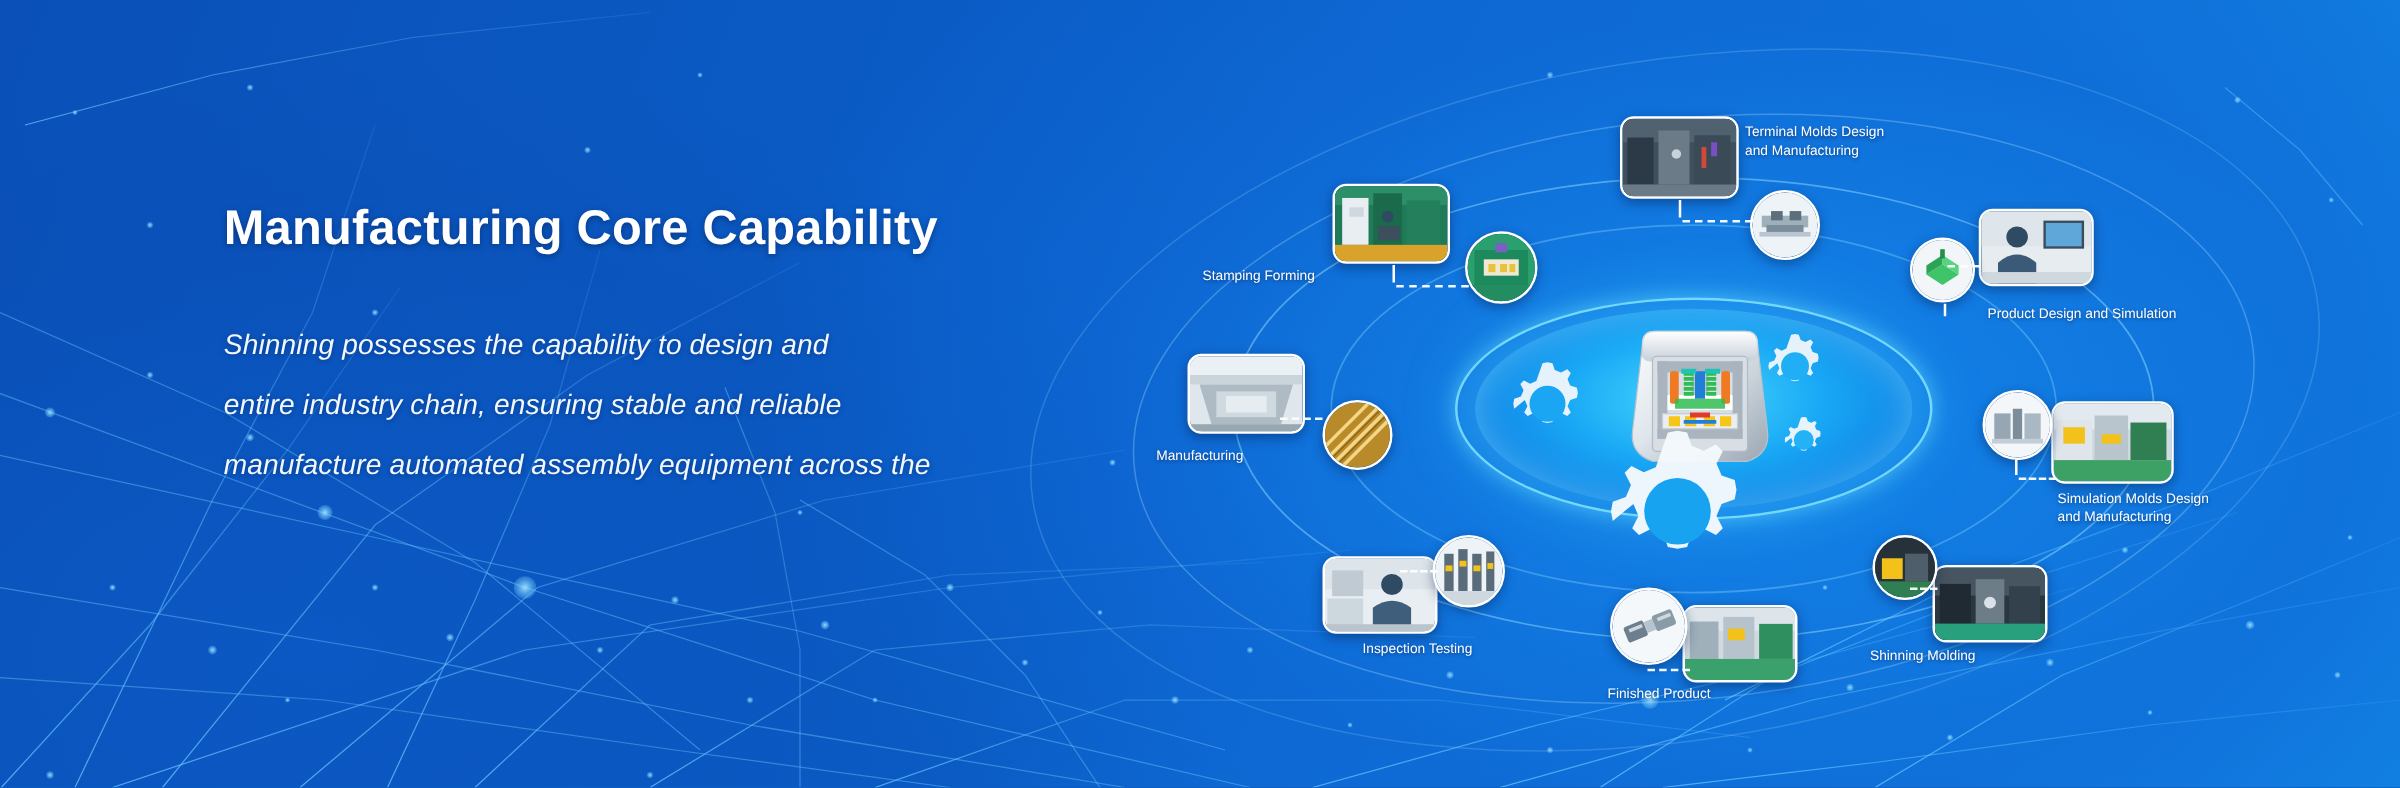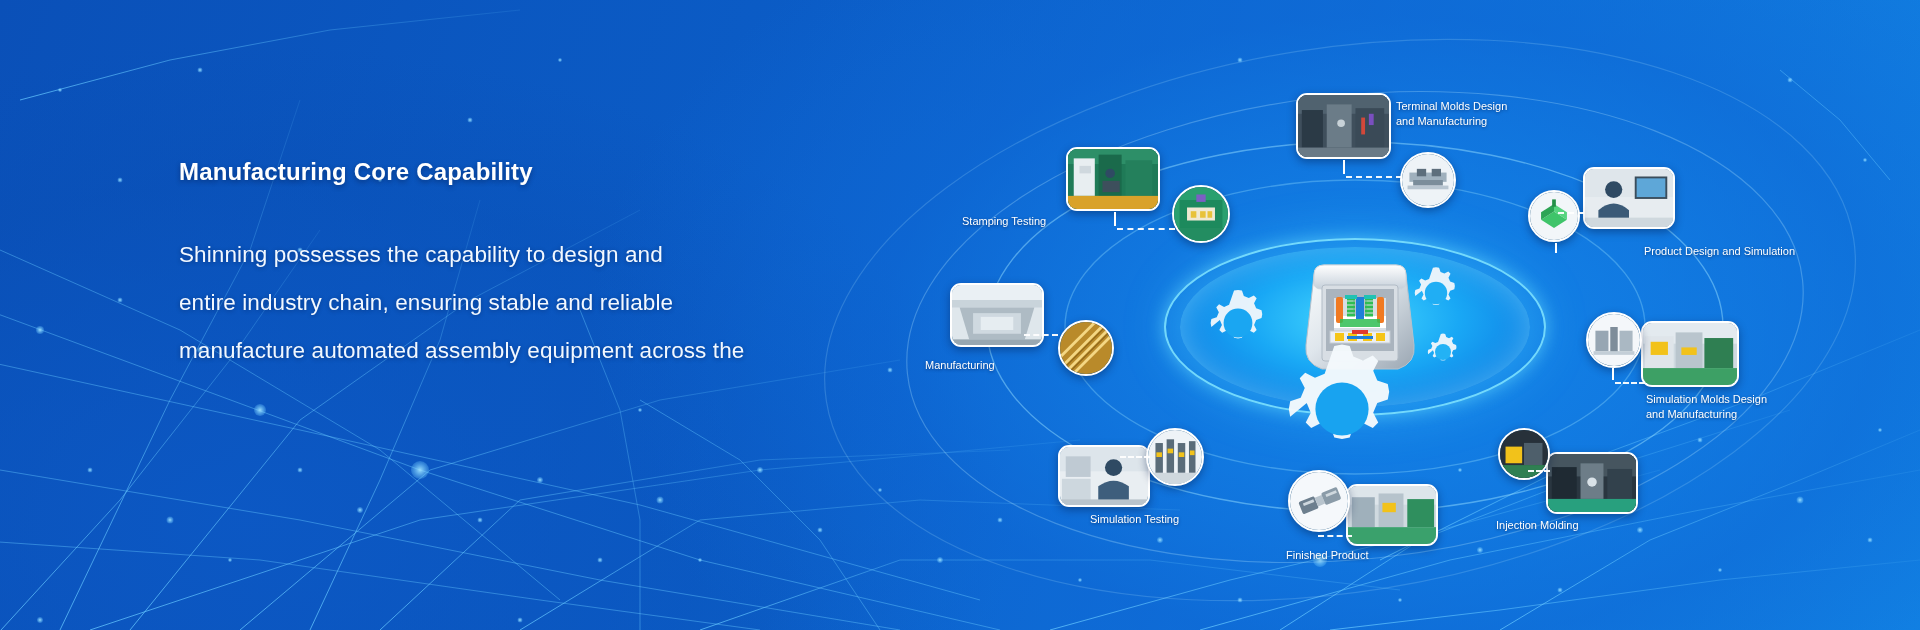--- a/index.html
+++ b/index.html
@@ -18,28 +18,29 @@
       radial-gradient(ellipse 900px 560px at 250px 520px, rgba(12,88,196,.9) 0%, rgba(9,78,180,.35) 60%, rgba(10,92,196,0) 85%),
       linear-gradient(110deg,#0a50b8 0%,#0b5cc6 38%,#0f6ed6 66%,#1283e4 100%);
   }
   
   .netlayer { position:absolute; inset:0; }
   .netlayer svg { display:block; }
 
   
   #copy { position:absolute; left:179px; top:155px; width:700px; }
   .headline {
-    font-size:24px; font-weight:bold; color:#ffffff; line-height:1.42;
+    font-size:39px; font-weight:bold; color:#ffffff; line-height:1.42;
     letter-spacing:.2px; text-shadow:0 2px 5px rgba(0,20,60,.45);
     white-space:nowrap;
   }
   .paragraph {
     margin-top:42px; font-size:22.5px; color:#f2f8ff; line-height:2.13;
     letter-spacing:.1px; text-shadow:0 1px 4px rgba(0,20,60,.4);
     max-width:680px;
+    font-style:italic;
   }
   .paragraph span { display:block; white-space:nowrap; }
   #orbits { position:absolute; inset:0; }
 
   
   #hub {
     position:absolute; left:1180px; top:247px; width:350px; height:160px;
   }
   .hub-ellipse {
     position:absolute; inset:0; border-radius:50%;
@@ -335,21 +336,21 @@
         <svg viewBox="0 0 52 52">
             <rect width="52" height="52" fill="#f2f6f9"></rect>
             <path d="M12 30 l14-9 14 9 -14 9z" fill="#3fc46a"></path>
             <path d="M12 30 v-8 l14-9 v8z" fill="#2da455"></path>
             <path d="M40 30 v-8 l-14-9 v8z" fill="#57d47f"></path>
             <rect x="24" y="8" width="4" height="8" fill="#239048"></rect>
           </svg>
       </div>
       <div class="tick" style="left:1555px; top:243px; height:10px;"></div>
       <div class="dash" style="left:1558px; top:212px; width:26px;"></div>
-      <div class="caption" style="left:1644px; top:244px;">
+      <div class="caption" style="left:1590px; top:244px;">
         <span>Product Design and Simulation</span>
       </div>
     </div>
 
     <div class="node">
       <div class="thumb" style="left:1641px; top:321px; width:98px; height:66px;">
         <svg viewBox="0 0 98 66" preserveAspectRatio="none">
             <rect width="98" height="66" fill="#cfd9e0"></rect>
             <rect x="0" y="0" width="98" height="22" fill="#e3eaef"></rect>
             <rect x="2" y="14" width="30" height="34" fill="#dfe5ea"></rect>
@@ -392,21 +393,21 @@
       <div class="thumb round" style="left:1498px; top:428px; width:52px; height:52px;">
         <svg viewBox="0 0 52 52">
             <rect width="52" height="52" fill="#27313a"></rect>
             <rect x="6" y="18" width="18" height="18" fill="#f2c21a"></rect>
             <rect x="26" y="14" width="20" height="24" fill="#4e5f6b"></rect>
             <rect x="0" y="38" width="52" height="14" fill="#2f7f52"></rect>
           </svg>
       </div>
       <div class="dash" style="left:1528px; top:470px; width:22px;"></div>
       <div class="caption" style="left:1496px; top:518px;">
-        <span>Injection Molding</span>
+        <span>Shinning Molding</span>
       </div>
     </div>
 
     <div class="node">
       <div class="thumb" style="left:1346px; top:484px; width:92px; height:62px;">
         <svg viewBox="0 0 92 62" preserveAspectRatio="none">
             <rect width="92" height="62" fill="#cfd9df"></rect>
             <rect x="0" y="0" width="92" height="20" fill="#dde5ea"></rect>
             <rect x="4" y="12" width="24" height="32" fill="#9fb0bb"></rect>
             <rect x="32" y="8" width="26" height="36" fill="#b6c3cc"></rect>
@@ -458,21 +459,21 @@
               <rect x="9" y="24" width="6" height="5"></rect>
               <rect x="21" y="20" width="6" height="5"></rect>
               <rect x="33" y="24" width="6" height="5"></rect>
               <rect x="45" y="22" width="5" height="5"></rect>
             </g>
             <rect x="0" y="46" width="58" height="12" fill="#cfd8de"></rect>
           </svg>
       </div>
       <div class="dash" style="left:1120px; top:456px; width:30px;"></div>
       <div class="caption" style="left:1090px; top:512px;">
-        <span>Simulation Testing</span>
+        <span>Inspection Testing</span>
       </div>
     </div>
 
     <div class="node">
       <div class="thumb" style="left:950px; top:283px; width:94px; height:64px;">
         <svg viewBox="0 0 94 64" preserveAspectRatio="none">
             <rect width="94" height="64" fill="#dfe7ec"></rect>
             <rect x="0" y="0" width="94" height="18" fill="#eaf0f4"></rect>
             <rect x="0" y="16" width="94" height="8" fill="#c9d4db"></rect>
             <path d="M8 24 h78 l-10 34 h-58z" fill="#aebbc4"></path>
@@ -526,18 +527,18 @@
               <rect x="28" y="26" width="6" height="7"></rect>
               <rect x="36" y="26" width="5" height="7"></rect>
             </g>
             <rect x="24" y="8" width="10" height="8" fill="#7b5fc4"></rect>
             <rect x="0" y="44" width="58" height="14" fill="#238d61"></rect>
           </svg>
       </div>
       <div class="tick" style="left:1114px; top:212px; height:14px;"></div>
       <div class="dash" style="left:1117px; top:228px; width:58px;"></div>
       <div class="caption" style="left:962px; top:214px;">
-        <span>Stamping Testing</span>
+        <span>Stamping Forming</span>
       </div>
     </div>
 
   </div>
 </div>
 
 </body></html>

